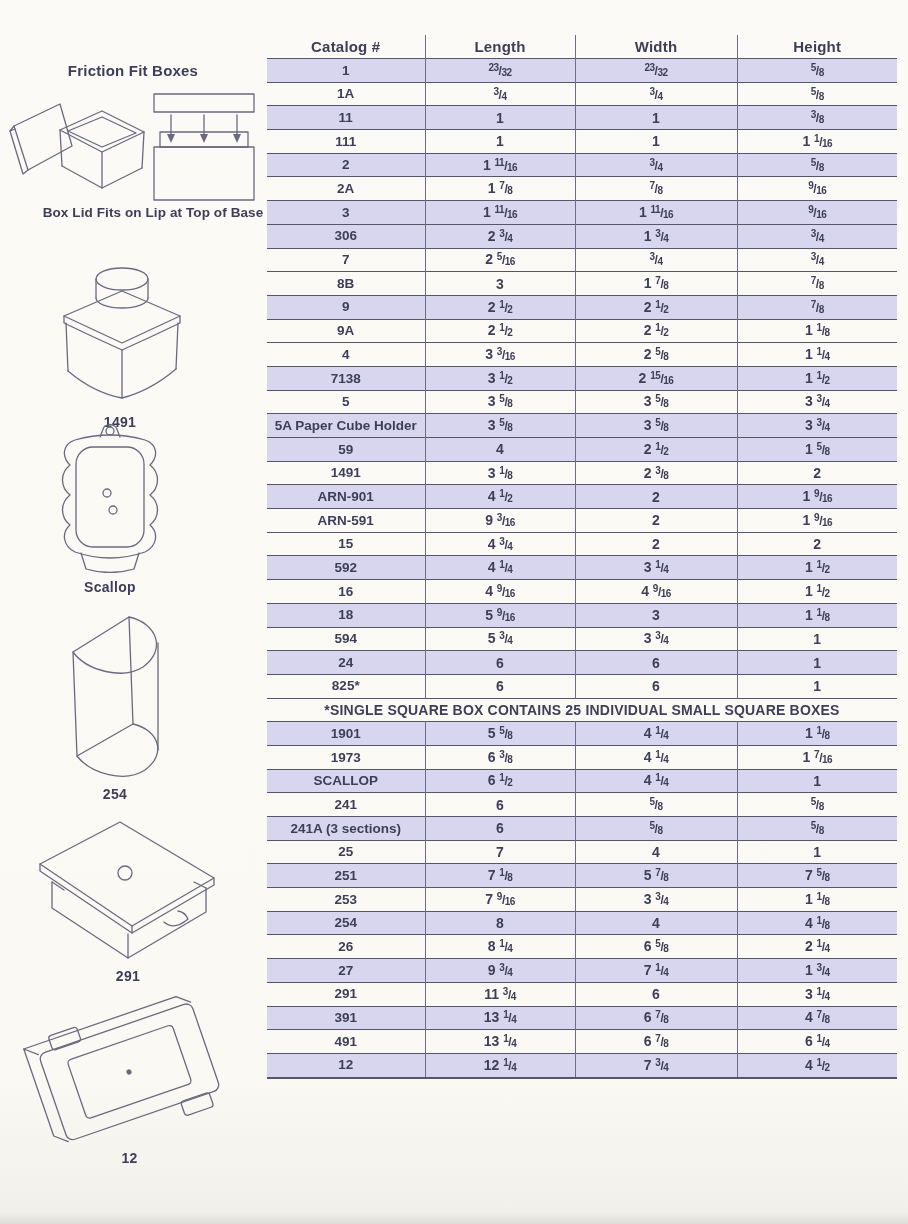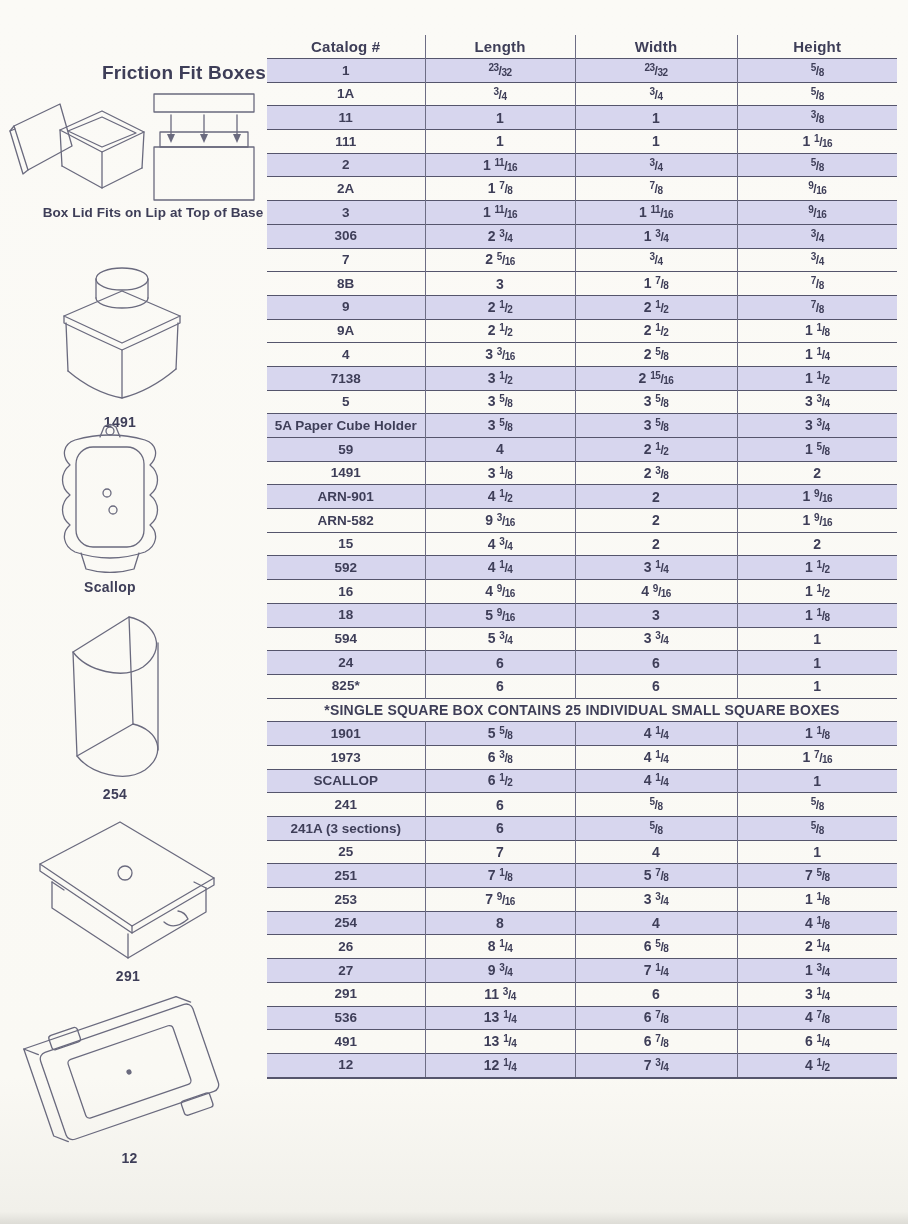--- a/index.html
+++ b/index.html
@@ -15,22 +15,22 @@
   }
   :root{
     --stripe:#d7d6ee;
     --ink:#3e3e58;
     --line:#55556c;
     --vline:#6d6d84;
     --draw:#6a6a7e;
   }
   
   .left-panel{position:absolute;left:0;top:0;width:266px;height:1224px;}
-  .panel-title{position:absolute;left:0;top:62px;width:266px;text-align:right;
-    font-size:19px;font-weight:700;letter-spacing:.2px;}
+  .panel-title{position:absolute;left:0;top:62px;width:266px;text-align:center;
+    font-size:15px;font-weight:700;letter-spacing:.2px;}
   .panel-caption{position:absolute;left:0;top:205px;width:306px;text-align:center;
     font-size:13.5px;font-weight:700;letter-spacing:.1px;}
   .fig{position:absolute;text-align:center;}
   .fig svg{display:block;margin:0 auto;}
   .fig .fig-label{margin-top:6px;font-size:14px;font-weight:700;letter-spacing:.3px;}
   svg *{vector-effect:non-scaling-stroke;}
   .lineart{stroke:var(--draw);stroke-width:1.3;fill:none;stroke-linejoin:round;stroke-linecap:round;}
   .dot{fill:var(--draw);stroke:none;}
   
   .table-wrap{position:absolute;left:267px;top:35px;width:630px;}
@@ -322,21 +322,21 @@
             <td data-name="width-cell">2 <span class="fr"><span class="fn">3</span><span class="fs">/</span><span class="fd">8</span></span></td>
             <td data-name="height-cell">2</td>
           </tr>
           <tr data-name="table-row" class="shaded">
             <td data-name="catalog-cell">ARN-901</td>
             <td data-name="length-cell">4 <span class="fr"><span class="fn">1</span><span class="fs">/</span><span class="fd">2</span></span></td>
             <td data-name="width-cell">2</td>
             <td data-name="height-cell">1 <span class="fr"><span class="fn">9</span><span class="fs">/</span><span class="fd">16</span></span></td>
           </tr>
           <tr data-name="table-row">
-            <td data-name="catalog-cell">ARN-582</td>
+            <td data-name="catalog-cell">ARN-591</td>
             <td data-name="length-cell">9 <span class="fr"><span class="fn">3</span><span class="fs">/</span><span class="fd">16</span></span></td>
             <td data-name="width-cell">2</td>
             <td data-name="height-cell">1 <span class="fr"><span class="fn">9</span><span class="fs">/</span><span class="fd">16</span></span></td>
           </tr>
           <tr data-name="table-row">
             <td data-name="catalog-cell">15</td>
             <td data-name="length-cell">4 <span class="fr"><span class="fn">3</span><span class="fs">/</span><span class="fd">4</span></span></td>
             <td data-name="width-cell">2</td>
             <td data-name="height-cell">2</td>
           </tr>
@@ -445,21 +445,21 @@
             <td data-name="width-cell">7 <span class="fr"><span class="fn">1</span><span class="fs">/</span><span class="fd">4</span></span></td>
             <td data-name="height-cell">1 <span class="fr"><span class="fn">3</span><span class="fs">/</span><span class="fd">4</span></span></td>
           </tr>
           <tr data-name="table-row">
             <td data-name="catalog-cell">291</td>
             <td data-name="length-cell">11 <span class="fr"><span class="fn">3</span><span class="fs">/</span><span class="fd">4</span></span></td>
             <td data-name="width-cell">6</td>
             <td data-name="height-cell">3 <span class="fr"><span class="fn">1</span><span class="fs">/</span><span class="fd">4</span></span></td>
           </tr>
           <tr data-name="table-row" class="shaded">
-            <td data-name="catalog-cell">536</td>
+            <td data-name="catalog-cell">391</td>
             <td data-name="length-cell">13 <span class="fr"><span class="fn">1</span><span class="fs">/</span><span class="fd">4</span></span></td>
             <td data-name="width-cell">6 <span class="fr"><span class="fn">7</span><span class="fs">/</span><span class="fd">8</span></span></td>
             <td data-name="height-cell">4 <span class="fr"><span class="fn">7</span><span class="fs">/</span><span class="fd">8</span></span></td>
           </tr>
           <tr data-name="table-row">
             <td data-name="catalog-cell">491</td>
             <td data-name="length-cell">13 <span class="fr"><span class="fn">1</span><span class="fs">/</span><span class="fd">4</span></span></td>
             <td data-name="width-cell">6 <span class="fr"><span class="fn">7</span><span class="fs">/</span><span class="fd">8</span></span></td>
             <td data-name="height-cell">6 <span class="fr"><span class="fn">1</span><span class="fs">/</span><span class="fd">4</span></span></td>
           </tr>

